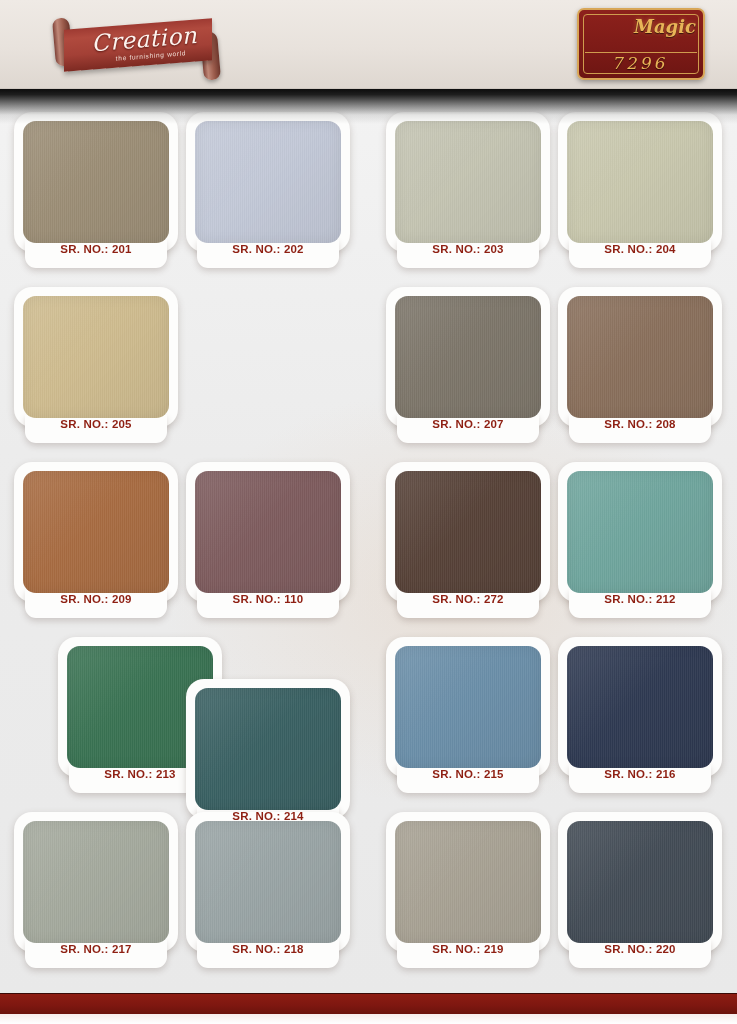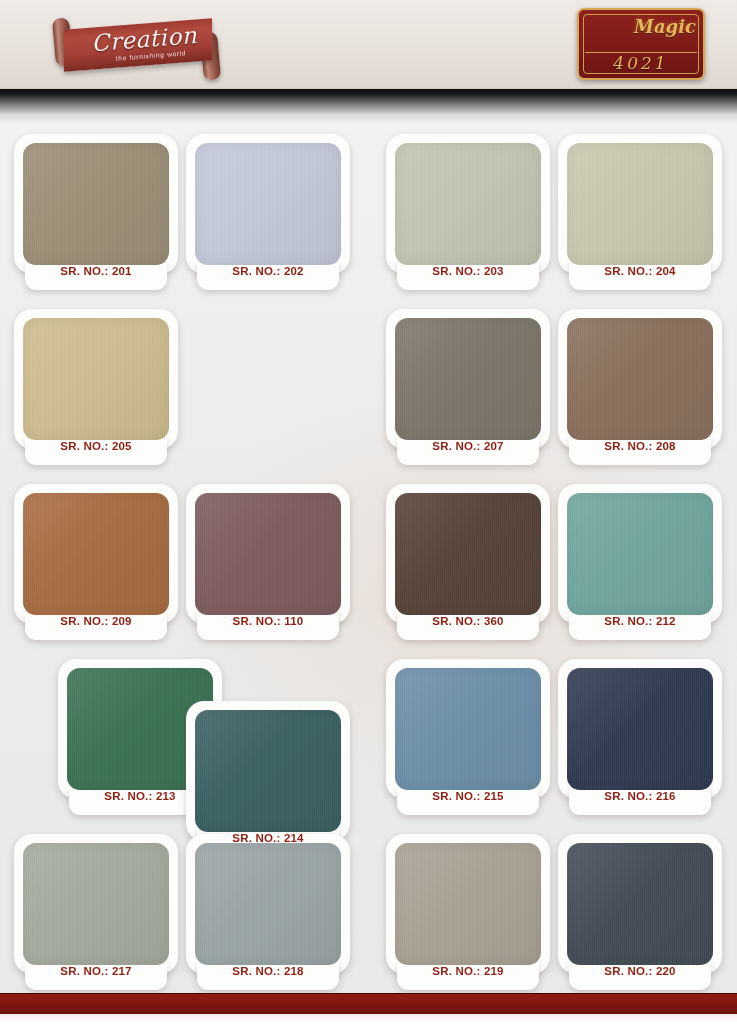--- a/index.html
+++ b/index.html
@@ -172,28 +172,28 @@
     height: 908px;
     background:
       radial-gradient(ellipse 420px 300px at 62% 56%, rgba(224,196,170,0.30) 0%, rgba(255,255,255,0) 70%),
       linear-gradient(180deg, #f3f3f3 0%, #ececec 40%, #e9e9e9 100%);
     z-index: 1;
   }
 
   .grid {
     position: absolute;
     left: 0;
-    top: 100px;
+    top: 88px;
     width: 737px;
     height: 908px;
     z-index: 3;
     display: grid;
     grid-template-columns: 172px 172px 28px 172px 172px;
     grid-template-rows: repeat(5, 175px);
-    padding: 34px 10px 0 10px;
+    padding: 24px 10px 0 10px;
     box-sizing: border-box;
     column-gap: 0;
     row-gap: 0;
   }
   .gutter { grid-column: 3; }
 
   .card {
     position: relative;
     width: 164px;
     height: 168px;
@@ -283,21 +283,21 @@
       <div class="scroll-curl right"></div>
       <div class="scroll-ribbon"></div>
       <div class="creation-text">Creation</div>
       <div class="creation-tagline">the furnishing world</div>
     </div>
 
     <div class="magic-badge">
       <div class="magic-inner"></div>
       <div class="magic-word">Magic</div>
       <div class="magic-divider"></div>
-      <div class="magic-code">4021</div>
+      <div class="magic-code">7296</div>
     </div>
 
   </div>
   <div class="header-shadow"></div>
 
   <div class="sheet"></div>
 
   <div class="grid" id="swatch-grid">
       <div class="card" style="grid-area: 1 / 1;">
         <div class="card-plate"></div>
@@ -353,21 +353,21 @@
         <div class="card-plate"></div>
         <div class="card-tab"></div>
         <div class="swatch" style="background: rgb(126, 92, 94);"></div>
         <div class="card-label">SR. NO.: 110</div>
       </div>
       <div class="gutter" style="grid-area: 3 / 3;"></div>
       <div class="card" style="grid-area: 3 / 4;">
         <div class="card-plate"></div>
         <div class="card-tab"></div>
         <div class="swatch" style="background: rgb(87, 66, 56);"></div>
-        <div class="card-label">SR. NO.: 360</div>
+        <div class="card-label">SR. NO.: 272</div>
       </div>
       <div class="card" style="grid-area: 3 / 5;">
         <div class="card-plate"></div>
         <div class="card-tab"></div>
         <div class="swatch" style="background: rgb(112, 166, 158);"></div>
         <div class="card-label">SR. NO.: 212</div>
       </div>
       <div class="card" style="grid-area: 4 / 1; margin-left: 48px;">
         <div class="card-plate"></div>
         <div class="card-tab"></div>

